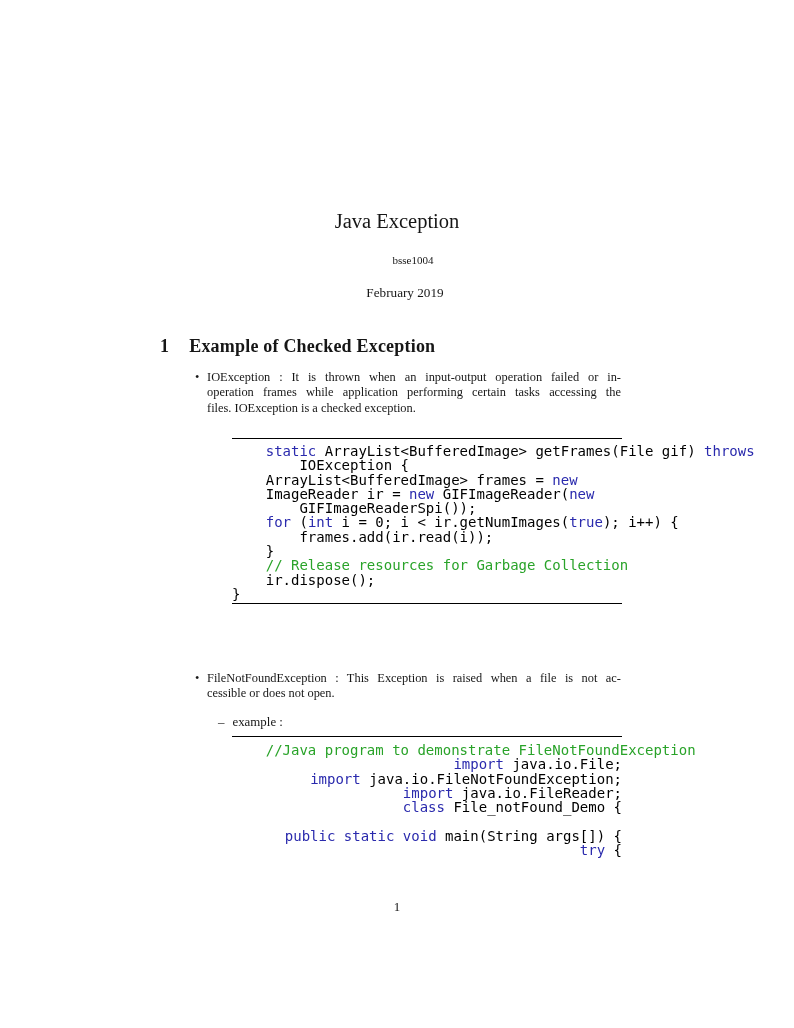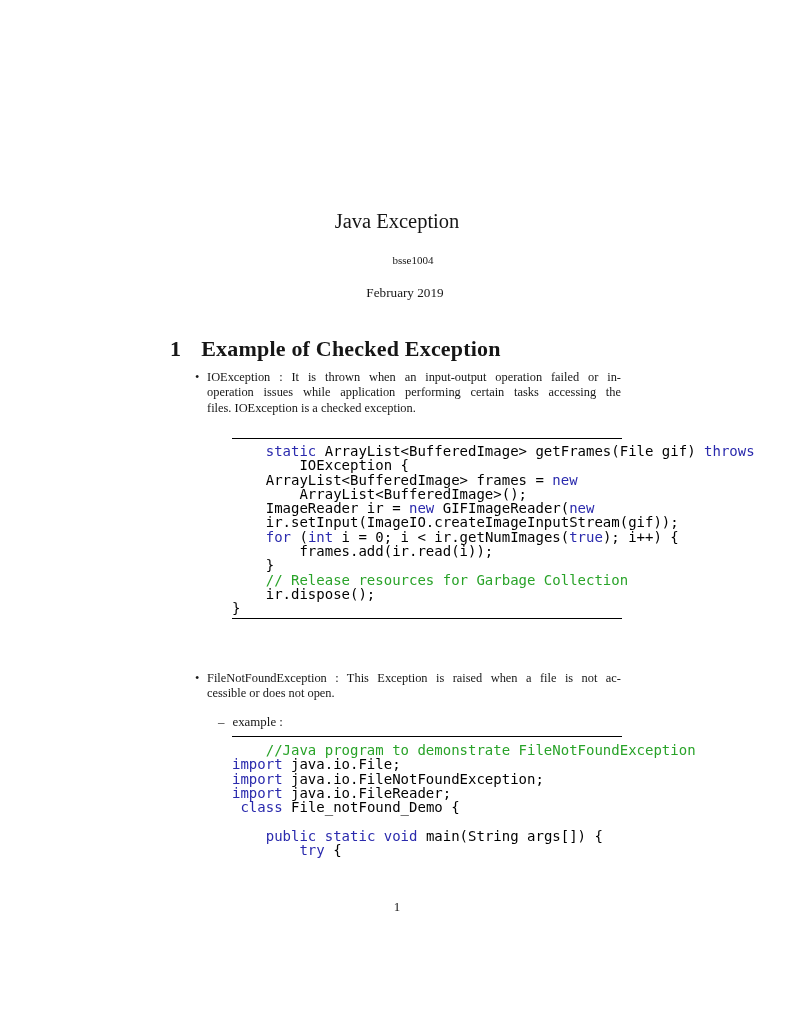--- a/index.html
+++ b/index.html
@@ -19,22 +19,22 @@
   }
   .doc-author {
     position: absolute; top: 254px; left: 16px; width: 100%;
     text-align: center; font-size: 11px;
   }
   .doc-date {
     position: absolute; top: 285px; left: 8px; width: 100%;
     text-align: center; font-size: 13.2px;
   }
   .section-heading {
-    position: absolute; top: 336px; left: 170px;
-    font-size: 22px; font-weight: bold; letter-spacing: 0.2px;
+    position: absolute; top: 336px; left: 160px;
+    font-size: 18px; font-weight: bold; letter-spacing: 0.2px;
   }
   .section-number { display: inline-block; margin-right: 20px; }
   .bullet-item {
     position: absolute; left: 195px; width: 426px;
     display: flex; align-items: flex-start;
     font-size: 12.4px; line-height: 15.4px;
   }
   .bullet-item .marker { flex: none; width: 12px; }
   .bullet-item .bullet-body { flex: 1 1 auto; min-width: 0; }
   .body-line { text-align: justify; text-align-last: justify; }
@@ -55,20 +55,21 @@
   #code-block-1 {
     top: 438px;
     border-top: 1px solid var(--rule-color, #000);
     border-bottom: 1px solid var(--rule-color, #000);
     padding: 5px 0 2px 0;
   }
   #code-block-2 {
     top: 736px;
     border-top: 1px solid var(--rule-color, #000);
     padding: 6px 0 0 0;
+    text-align: right;
   }
   .tok-k { color: var(--kw-color, #2a2aad); }
   .tok-c { color: var(--cm-color, #29a329); }
   .tok-p { color: var(--code-color, #000); }
   .page-number {
     position: absolute; top: 899px; left: 0; width: 100%;
     text-align: center; font-size: 13px;
   }
 </style>
 </head>
@@ -81,32 +82,31 @@
   <div class="doc-date">February 2019</div>
 
   <div class="section-heading">
     <span class="section-number">1</span><span>Example of Checked Exception</span>
   </div>
 
   <div class="bullet-item" id="bullet-io">
     <span class="marker">•</span>
     <div class="bullet-body">
         <div class="body-line">IOException : It is thrown when an input-output operation failed or in-</div>
-        <div class="body-line">operation issues while application performing certain tasks accessing the</div>
+        <div class="body-line">operation frames while application performing certain tasks accessing the</div>
         <div class="body-line last">files. IOException is a checked exception.</div>
       </div>
   </div>
 
   <div class="code-block" id="code-block-1">
       <div class="code-line"><span class="tok-p">    </span><span class="tok-k">static</span><span class="tok-p"> ArrayList&lt;BufferedImage&gt; getFrames(File gif) </span><span class="tok-k">throws</span></div>
       <div class="code-line"><span class="tok-p">        IOException {</span></div>
       <div class="code-line"><span class="tok-p">    ArrayList&lt;BufferedImage&gt; frames = </span><span class="tok-k">new</span></div>
-      <div class="code-line"><span class="tok-p">        ArrayList&lt;BufferedImage&gt;();</span></div>
       <div class="code-line"><span class="tok-p">    ImageReader ir = </span><span class="tok-k">new</span><span class="tok-p"> GIFImageReader(</span><span class="tok-k">new</span></div>
-      <div class="code-line"><span class="tok-p">    ir.setInput(ImageIO.createImageInputStream(gif));</span></div>
+      <div class="code-line"><span class="tok-p">        GIFImageReaderSpi());</span></div>
       <div class="code-line"><span class="tok-p">    </span><span class="tok-k">for</span><span class="tok-p"> (</span><span class="tok-k">int</span><span class="tok-p"> i = 0; i &lt; ir.getNumImages(</span><span class="tok-k">true</span><span class="tok-p">); i++) {</span></div>
       <div class="code-line"><span class="tok-p">        frames.add(ir.read(i));</span></div>
       <div class="code-line"><span class="tok-p">    }</span></div>
       <div class="code-line"><span class="tok-p">    </span><span class="tok-c">// Release resources for Garbage Collection</span></div>
       <div class="code-line"><span class="tok-p">    ir.dispose();</span></div>
       <div class="code-line"><span class="tok-p">}</span></div>
     </div>
 
   <div class="bullet-item" id="bullet-fnf">
     <span class="marker">•</span>

